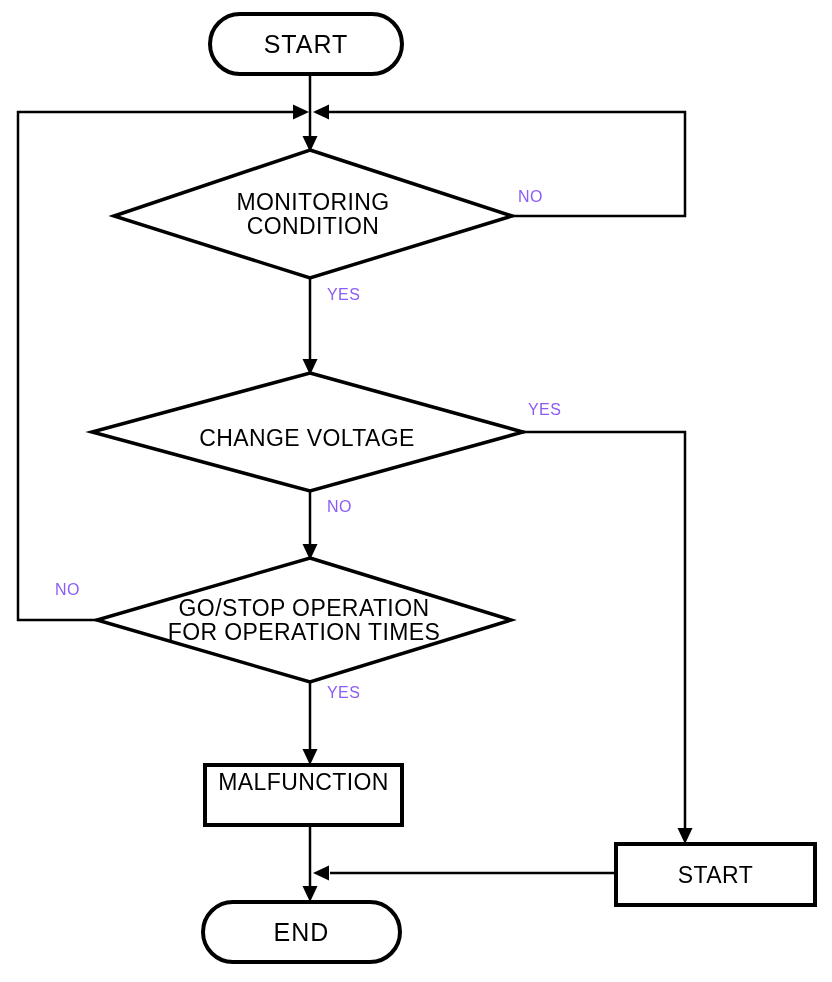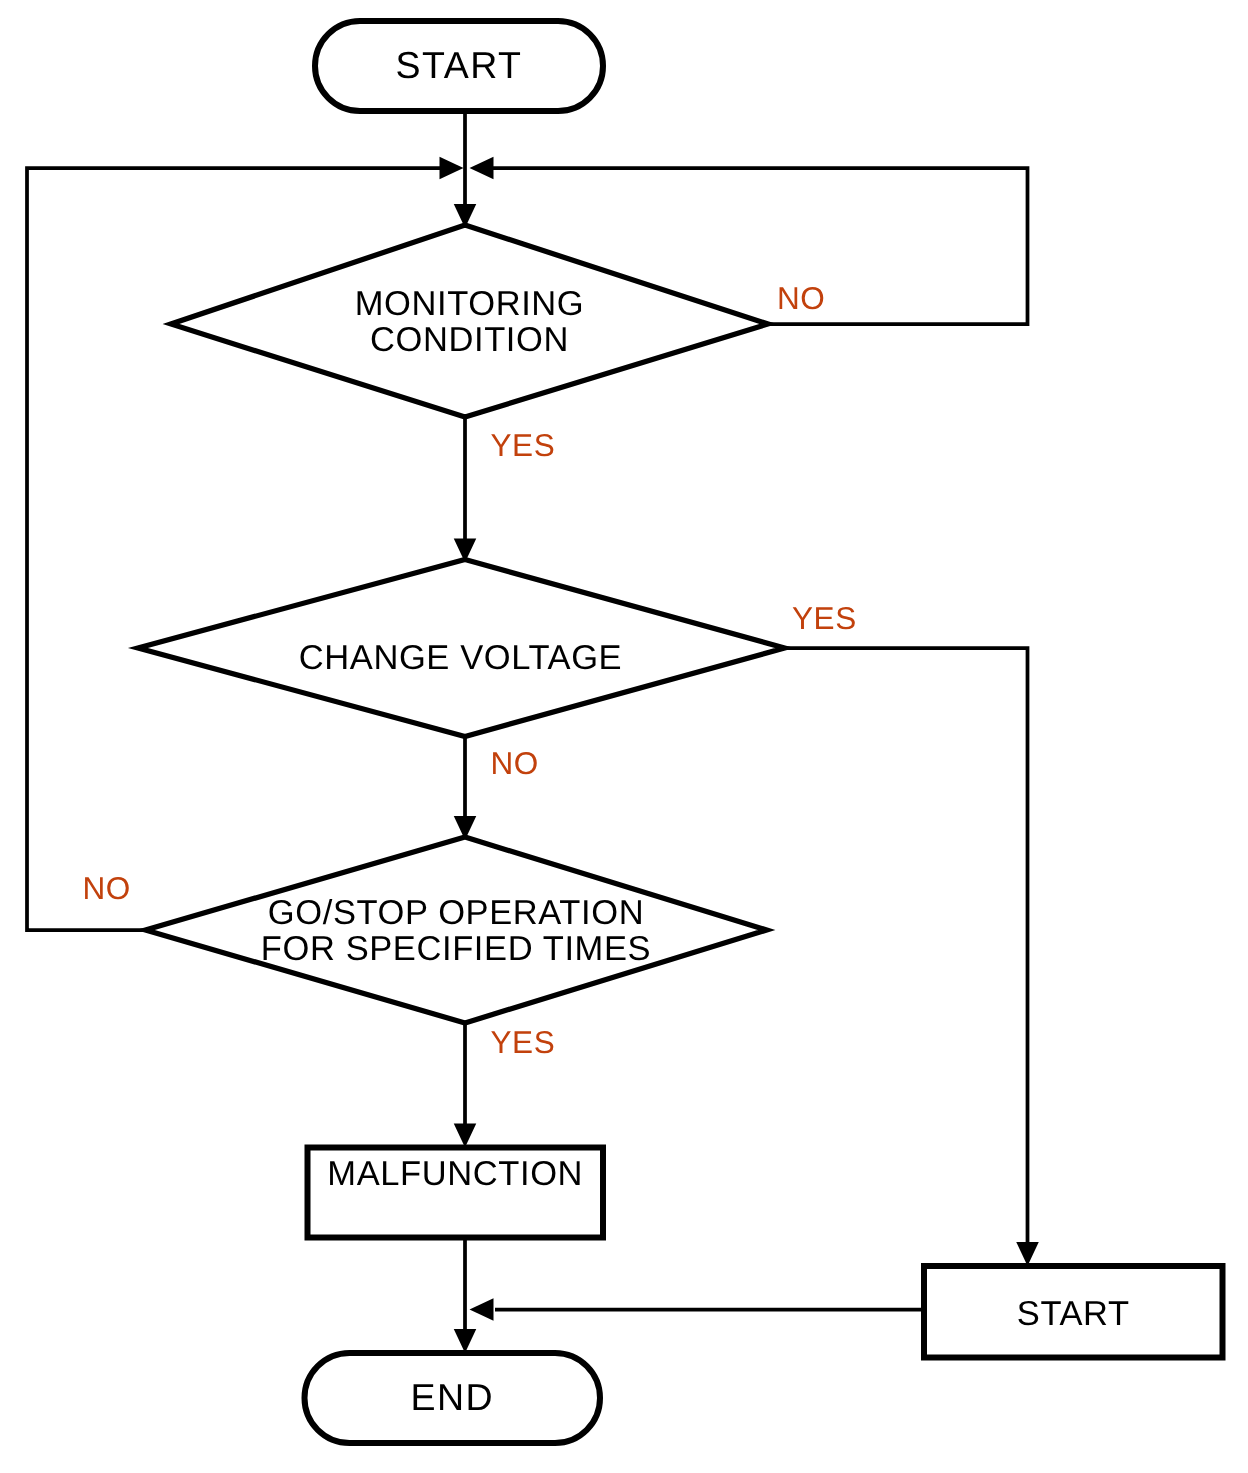--- a/index.html
+++ b/index.html
@@ -34,23 +34,23 @@
     font-size: 23px;
     line-height: 24px;
     letter-spacing: 0.4px;
   }
   .terminator-text {
     font-size: 25px;
     letter-spacing: 1px;
   }
   .edge-label {
     position: absolute;
-    font-size: 21px;
+    font-size: 16px;
     letter-spacing: 0.4px;
-    color: #c2410c;
+    color: #8b5cf6;
     white-space: nowrap;
   }
 </style>
 </head>
 <body>
 
 <div class="canvas">
 
   <svg width="832" height="982" viewBox="0 0 832 982">
 
@@ -100,21 +100,21 @@
 
   <div class="txt node-text" style="left:107px; top:404px; width:400px; height:68px;">
     <div>
       <div>CHANGE VOLTAGE</div>
     </div>
   </div>
 
   <div class="txt node-text" style="left:104px; top:586px; width:400px; height:68px;text-align:center;">
     <div>
       <div>GO/STOP OPERATION</div>
-      <div>FOR SPECIFIED TIMES</div>
+      <div>FOR OPERATION TIMES</div>
     </div>
   </div>
 
   <div class="txt node-text" style="left:205px; top:752px; width:197px; height:60px;">MALFUNCTION</div>
 
   <div class="txt node-text" style="left:616px; top:844px; width:199px; height:61px;">START</div>
 
   <div class="txt terminator-text" style="left:203px; top:902px; width:197px; height:60px;">END</div>
 
   <div class="edge-label" style="left:518px; top:188px;">NO</div>

